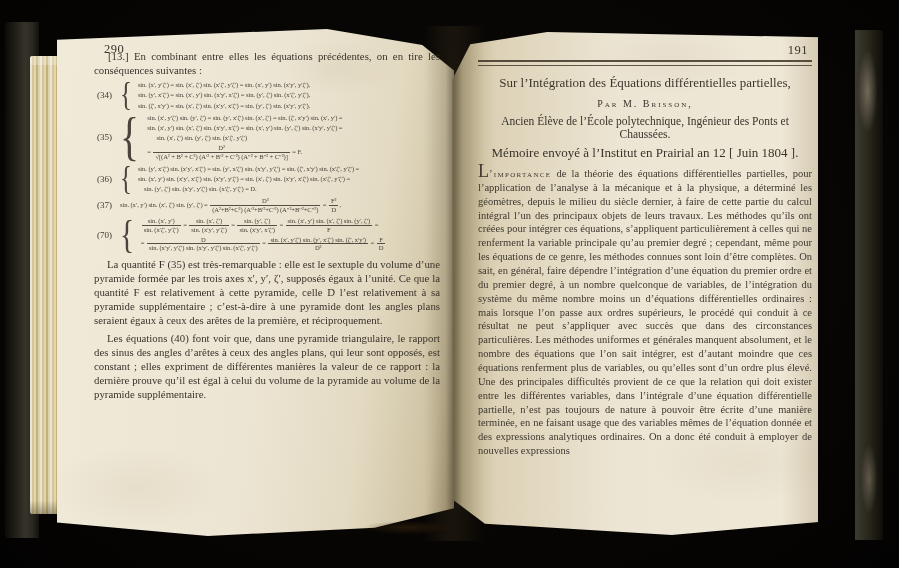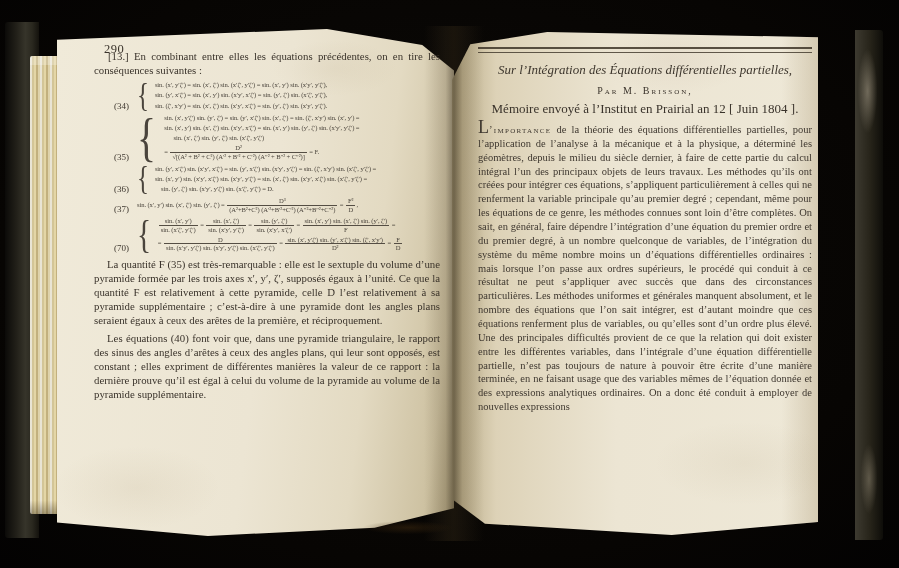--- a/index.html
+++ b/index.html
@@ -46,36 +46,36 @@
   .gutter-shadow{position:absolute;left:424px;top:26px;width:60px;height:515px;z-index:4;pointer-events:none;
     background:linear-gradient(to right,rgba(74,60,36,0) 0%,rgba(74,60,36,.22) 36%,rgba(43,34,19,.5) 50%,rgba(74,60,36,.2) 64%,rgba(74,60,36,0) 100%);}
   .gutter-smudge{position:absolute;left:330px;top:512px;width:130px;height:26px;z-index:4;pointer-events:none;
     background:radial-gradient(ellipse 60px 9px at 60% 60%, rgba(60,40,15,.55), rgba(0,0,0,0) 75%);}
   
   .left-content{position:absolute;left:94px;top:42px;width:346px;z-index:3;color:#3a332b;}
   .lp-header{position:relative;text-align:center;font-size:12.5px;letter-spacing:2.5px;line-height:15px;}
   .lp-pagenum{position:absolute;left:10px;top:0;letter-spacing:.5px;font-size:12.5px;}
   .lp-intro{margin-top:7px;font-size:10.8px;line-height:1.3;text-align:justify;text-indent:14px;}
   .equations{margin-top:3px;color:#4a443c;font-size:6.6px;}
-  .eq{display:flex;align-items:flex-end;margin:2px 0 2px 20px;}
+  .eq{display:flex;align-items:center;margin:2px 0 2px 3px;}
   .eq-label{flex:none;width:23px;font-size:9px;color:#3e372f;}
   .eq-brace{flex:none;line-height:.9;margin-right:2px;transform:scaleX(.75);transform-origin:left center;font-weight:400;}
   .eq-lines{flex:1;min-width:0;overflow:hidden;}
   .eq-line{display:flex;align-items:center;line-height:1.55;letter-spacing:-.1px;}
   .eq-line .t{white-space:pre;}
   .frac{display:inline-flex;flex-direction:column;text-align:center;line-height:1.15;margin:1px 1px;}
   .frac .fr-n{border-bottom:1px solid #554e44;padding:0 2px;white-space:pre;}
   .frac .fr-d{padding:0 2px;white-space:pre;}
   .lp-para{font-size:10.8px;line-height:1.3;text-align:justify;text-indent:13px;margin-top:4px;}
   
   .right-content{position:absolute;left:478px;top:44px;width:334px;z-index:3;color:#3a332b;}
   .rp-pagenum{text-align:right;font-size:12.5px;line-height:13px;padding-right:4px;letter-spacing:.5px;}
   .title-rule{margin-top:3px;height:3px;border-top:2px solid rgba(62,53,40,.85);border-bottom:1px solid rgba(62,53,40,.8);}
   .memoir-title{margin-top:11px;text-align:center;font-size:24px;line-height:26px;letter-spacing:10px;text-indent:10px;color:#332c24;}
-  .memoir-subtitle{margin-top:9px;text-align:center;font-style:italic;font-size:13px;line-height:15px;color:#3d362d;}
+  .memoir-subtitle{margin-top:9px;text-align:center;font-size:13px;line-height:15px;color:#3d362d;}
   .rp-byline{margin-top:7px;text-align:center;font-variant:small-caps;font-size:10px;line-height:13px;letter-spacing:2px;}
   .rp-affiliation{margin-top:5px;text-align:center;font-size:11.5px;line-height:13px;}
   .rp-note{margin-top:7px;text-align:center;font-size:13px;line-height:10px;}
   .rp-body{margin-top:8px;font-size:10.5px;line-height:1.32;text-align:justify;color:#3e372f;}
   .lead-initial{font-size:18px;line-height:10px;}
   .lead-sc{font-variant:small-caps;letter-spacing:1.3px;}
 </style>
 </head>
 <body>
 
@@ -208,22 +208,24 @@
               </span>
             </div>
           </div>
         </div>
       </div>
     <div class="lp-para">La quantité F (35) est très-remarquable : elle est le sextuple du volume d’une pyramide formée par les trois axes x′, y′, ζ′, supposés égaux à l’unité. Ce que la quantité F est relativement à cette pyramide, celle D l’est relativement à sa pyramide supplémentaire ; c’est-à-dire à une pyramide dont les angles plans seraient égaux à ceux des arêtes de la première, et réciproquement.</div>
     <div class="lp-para">Les équations (40) font voir que, dans une pyramide triangulaire, le rapport des sinus des angles d’arêtes à ceux des angles plans, qui leur sont opposés, est constant ; elles expriment de différentes manières la valeur de ce rapport : la dernière prouve qu’il est égal à celui du volume de la pyramide au volume de la pyramide supplémentaire.</div>
   </div>
 
   <div class="right-content">
+    <div class="rp-pagenum">191</div>
     <div class="title-rule"></div>
     <div class="memoir-subtitle">Sur l’Intégration des Équations différentielles partielles,</div>
     <div class="rp-byline">Par M. Brisson,</div>
+    <div class="rp-affiliation">Ancien Élève de l’École polytechnique, Ingénieur des Ponts et Chaussées.</div>
     <div class="rp-note">Mémoire envoyé à l’Institut en Prairial an 12 [ Juin 1804 ].</div>
     <div class="rp-body"><span class="lead-initial">L</span><span class="lead-sc">’importance</span><span> de la théorie des équations différentielles partielles, pour l’application de l’analyse à la mécanique et à la physique, a déterminé les géomètres, depuis le milieu du siècle dernier, à faire de cette partie du calcul intégral l’un des principaux objets de leurs travaux. Les méthodes qu’ils ont créées pour intégrer ces équations, s’appliquent particulièrement à celles qui ne renferment la variable principale qu’au premier degré ; cependant, même pour les équations de ce genre, les méthodes connues sont loin d’être complètes. On sait, en général, faire dépendre l’intégration d’une équation du premier ordre et du premier degré, à un nombre quelconque de variables, de l’intégration du système du même nombre moins un d’équations différentielles ordinaires : mais lorsque l’on passe aux ordres supérieurs, le procédé qui conduit à ce résultat ne peut s’appliquer avec succès que dans des circonstances particulières. Les méthodes uniformes et générales manquent absolument, et le nombre des équations que l’on sait intégrer, est d’autant moindre que ces équations renferment plus de variables, ou qu’elles sont d’un ordre plus élevé. Une des principales difficultés provient de ce que la relation qui doit exister entre les différentes variables, dans l’intégrale d’une équation différentielle partielle, n’est pas toujours de nature à pouvoir être écrite d’une manière terminée, en ne faisant usage que des variables mêmes de l’équation donnée et des expressions analytiques ordinaires. On a donc été conduit à employer de nouvelles expressions</span></div>
   </div>
 
   <div class="gutter-shadow"></div>
   <div class="gutter-smudge"></div>
 </div>
 
 </body></html>

